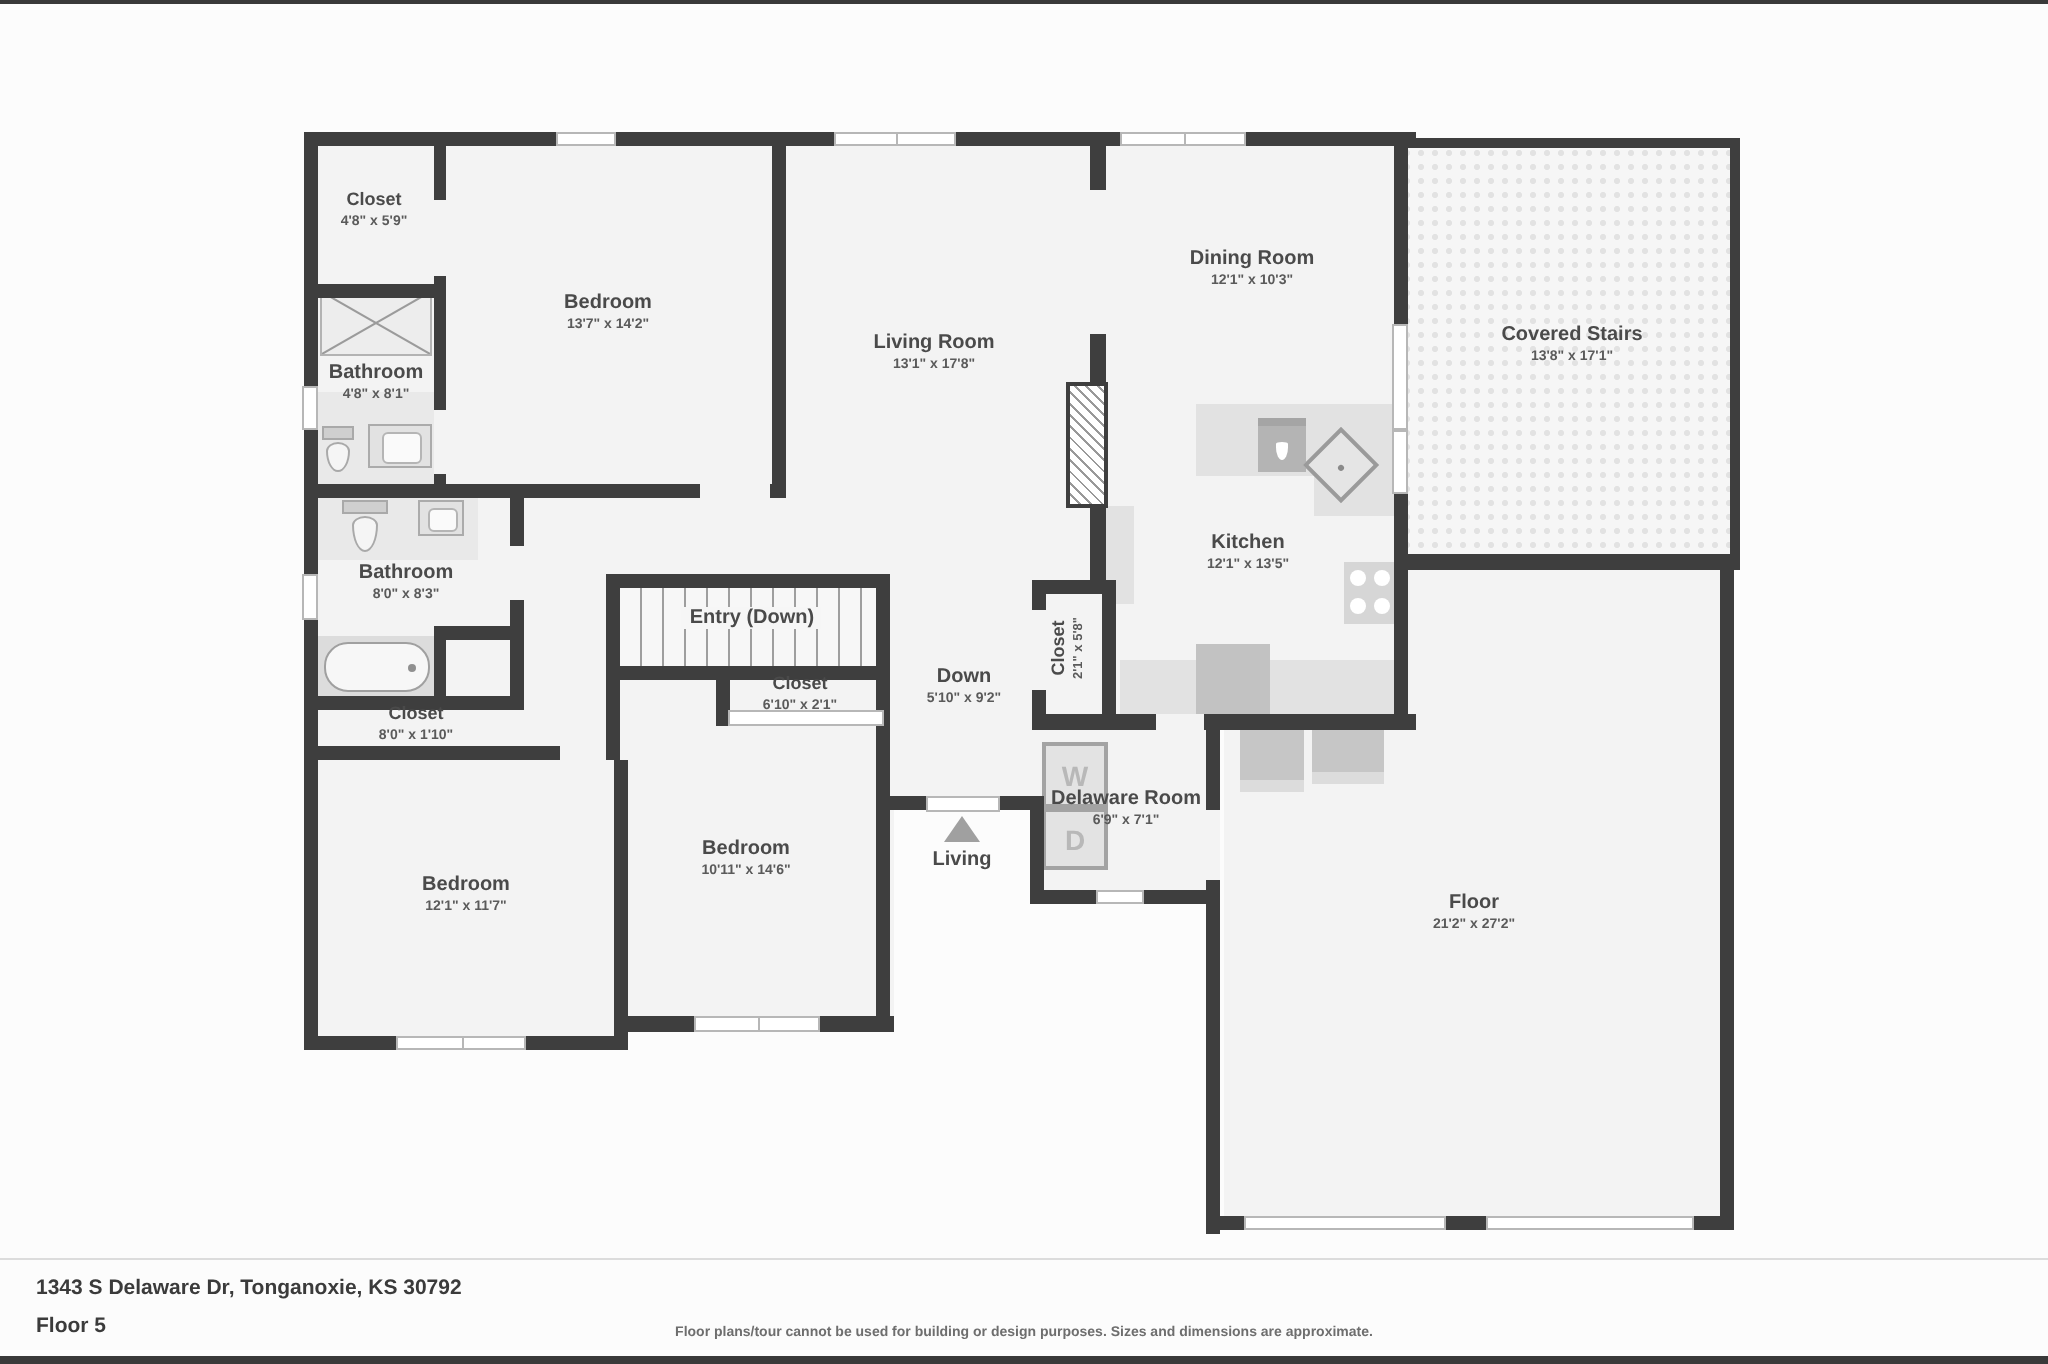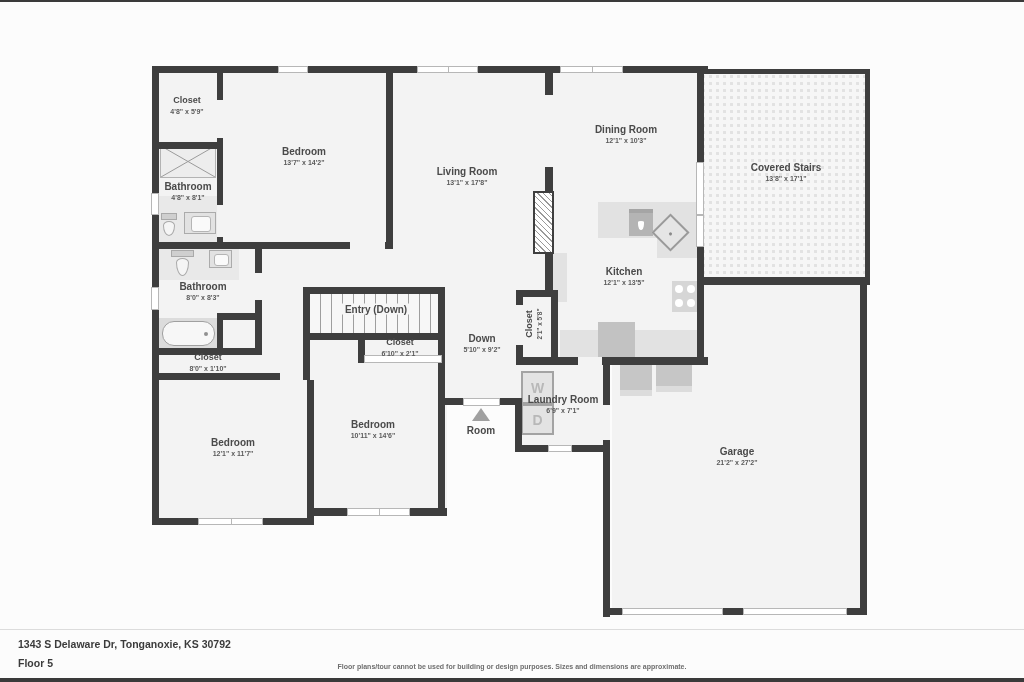--- a/index.html
+++ b/index.html
@@ -238,37 +238,37 @@
   </div>
   <div class="lbl" style="left:482px;top:343px">
     <span class="n">Down</span>
       <span class="d">5'10" x 9'2"</span>
   </div>
   <div class="lbl vert" style="left:534px;top:324px">
     <span class="n">Closet</span>
       <span class="d">2'1" x 5'8"</span>
   </div>
   <div class="lbl" style="left:563px;top:404px">
-    <span class="n">Laundry Room</span>
+    <span class="n">Delaware Room</span>
       <span class="d">6'9" x 7'1"</span>
   </div>
   <div class="tri" style="left:472px;top:408px"></div>
   <div class="lbl" style="left:481px;top:430px">
-    <span class="n">Room</span>
+    <span class="n">Living</span>
   </div>
   <div class="lbl" style="left:373px;top:429px">
     <span class="n">Bedroom</span>
       <span class="d">10'11" x 14'6"</span>
   </div>
   <div class="lbl" style="left:233px;top:447px">
     <span class="n">Bedroom</span>
       <span class="d">12'1" x 11'7"</span>
   </div>
   <div class="lbl" style="left:737px;top:456px">
-    <span class="n">Garage</span>
+    <span class="n">Floor</span>
       <span class="d">21'2" x 27'2"</span>
   </div>
 
   <div class="footer-line"></div>
   <div class="addr">1343 S Delaware Dr, Tonganoxie, KS 30792</div>
   <div class="floor">Floor 5</div>
   <div class="disc">Floor plans/tour cannot be used for building or design purposes. Sizes and dimensions are approximate.</div>
 </div>
 
 </body></html>

